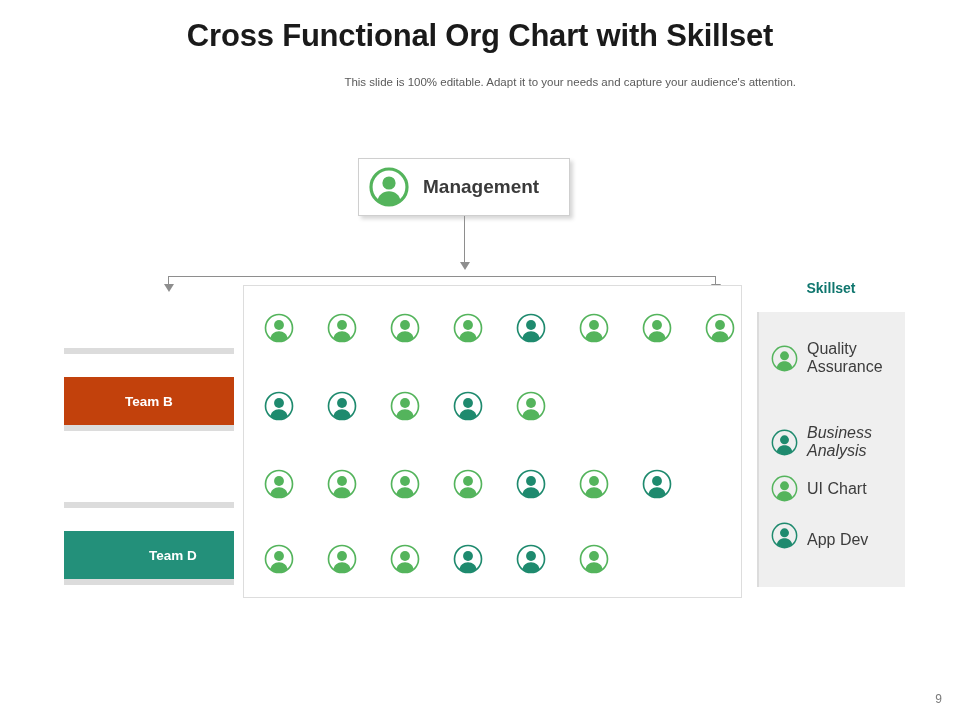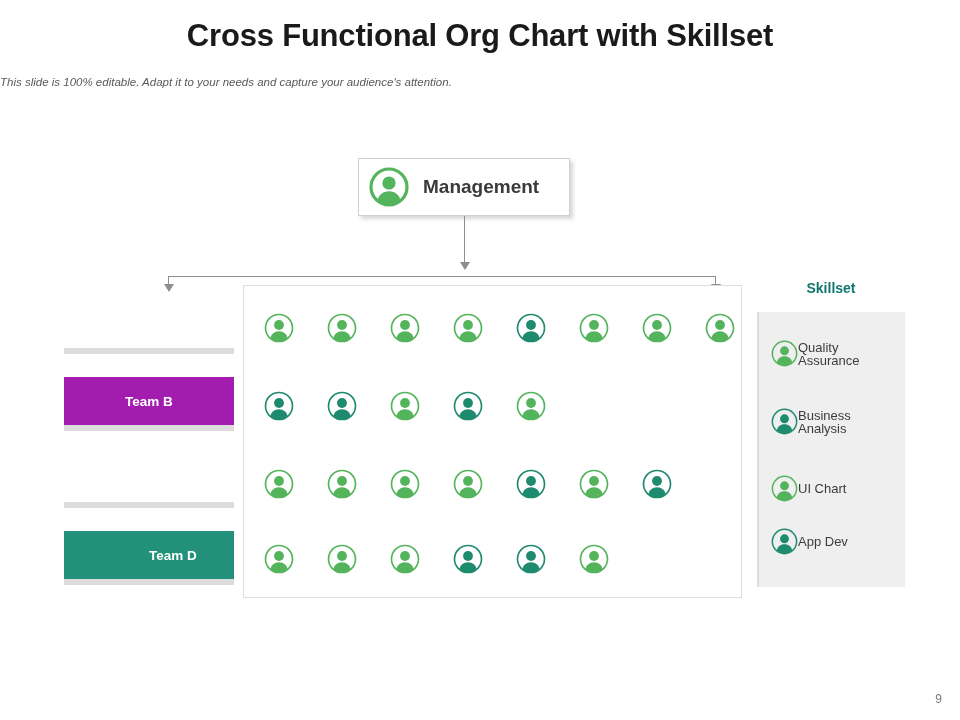--- a/index.html
+++ b/index.html
@@ -27,23 +27,22 @@
     font-weight: bold;
     color: #1a1a1a;
     letter-spacing: -0.2px;
     white-space: nowrap;
   }
   .slide-subtitle {
     position: absolute;
     top: 76px;
     left: 0;
     width: 796px;
-    text-align: left;
+    text-align: right;
     font-size: 11.5px;
-    font-style: italic;
     color: #5a5a5a;
   }
 
   
   .mgmt-box {
     position: absolute;
     left: 358px;
     top: 158px;
     width: 212px;
     height: 58px;
@@ -164,23 +163,24 @@
     border-left: 2px solid #dcdcdc;
     box-sizing: border-box;
   }
   .skill-item {
     position: absolute;
     left: 12px;
     display: flex;
     align-items: center;
   }
   .skill-label {
-    font-size: 13px;
+    font-size: 16px;
     color: #3c3c3c;
-    line-height: 13px;
+    margin-left: 9px;
+    line-height: 18px;
     max-width: 82px;
   }
 
   
   .page-num {
     position: absolute;
     right: 18px;
     bottom: 14px;
     font-size: 12px;
     color: #7a7a7a;
@@ -212,21 +212,21 @@
 <div class="conn conn-v-right"></div>
 <div class="arrow arrow-left"></div>
 <div class="arrow arrow-mid"></div>
 <div class="arrow arrow-right"></div>
 
 <div class="team-col" id="team-col">
     <div class="team-item">
       <div class="team-base" style="background: rgb(220, 220, 220);"></div>
     </div>
     <div class="team-item">
-      <div class="team-box" style="background: #a21caf;">
+      <div class="team-box" style="background: #c2410c;">
         <span>Team B</span>
       </div>
       <div class="team-base" style="background: rgb(220, 220, 220);"></div>
     </div>
     <div class="team-item">
       <div class="team-base" style="background: rgb(220, 220, 220);"></div>
     </div>
     <div class="team-item">
       <div class="team-box" style="background: rgb(35, 144, 122); padding-left: 48px;">
         <span>Team D</span>
@@ -433,41 +433,41 @@
     <div class="skill-item" style="top: 28px;">
       <span>
         <svg class="person-icon" width="27" height="27" viewBox="0 0 40 40">
           <circle cx="20" cy="20" r="18" fill="none" stroke="#54b45c" stroke-width="2.2"></circle>
           <circle cx="20" cy="16" r="6.6" fill="#54b45c"></circle>
           <path d="M20 24.2c-6.2 0-10.6 4.0-11.4 9.2 3.0 2.9 7.0 4.6 11.4 4.6s8.4-1.7 11.4-4.6C30.6 28.2 26.2 24.2 20 24.2z" fill="#54b45c"></path>
         </svg>
       </span>
       <span class="skill-label">Quality Assurance</span>
     </div>
-    <div class="skill-item" style="top: 96px;">
+    <div class="skill-item" style="top: 112px; font-style: italic;">
       <span>
         <svg class="person-icon" width="27" height="27" viewBox="0 0 40 40">
           <circle cx="20" cy="20" r="18" fill="none" stroke="#1e8a6e" stroke-width="2.2"></circle>
           <circle cx="20" cy="16" r="6.6" fill="#1e8a6e"></circle>
           <path d="M20 24.2c-6.2 0-10.6 4.0-11.4 9.2 3.0 2.9 7.0 4.6 11.4 4.6s8.4-1.7 11.4-4.6C30.6 28.2 26.2 24.2 20 24.2z" fill="#1e8a6e"></path>
         </svg>
       </span>
       <span class="skill-label">Business Analysis</span>
     </div>
     <div class="skill-item" style="top: 163px;">
       <span>
         <svg class="person-icon" width="27" height="27" viewBox="0 0 40 40">
           <circle cx="20" cy="20" r="18" fill="none" stroke="#54b45c" stroke-width="2.2"></circle>
           <circle cx="20" cy="16" r="6.6" fill="#54b45c"></circle>
           <path d="M20 24.2c-6.2 0-10.6 4.0-11.4 9.2 3.0 2.9 7.0 4.6 11.4 4.6s8.4-1.7 11.4-4.6C30.6 28.2 26.2 24.2 20 24.2z" fill="#54b45c"></path>
         </svg>
       </span>
       <span class="skill-label">UI Chart</span>
     </div>
-    <div class="skill-item" style="top: 216px;">
+    <div class="skill-item" style="top: 210px; align-items: flex-end;">
       <span>
         <svg class="person-icon" width="27" height="27" viewBox="0 0 40 40">
           <circle cx="20" cy="20" r="18" fill="none" stroke="#1e8a6e" stroke-width="2.2"></circle>
           <circle cx="20" cy="16" r="6.6" fill="#1e8a6e"></circle>
           <path d="M20 24.2c-6.2 0-10.6 4.0-11.4 9.2 3.0 2.9 7.0 4.6 11.4 4.6s8.4-1.7 11.4-4.6C30.6 28.2 26.2 24.2 20 24.2z" fill="#1e8a6e"></path>
         </svg>
       </span>
       <span class="skill-label">App Dev</span>
     </div>
   </div>

